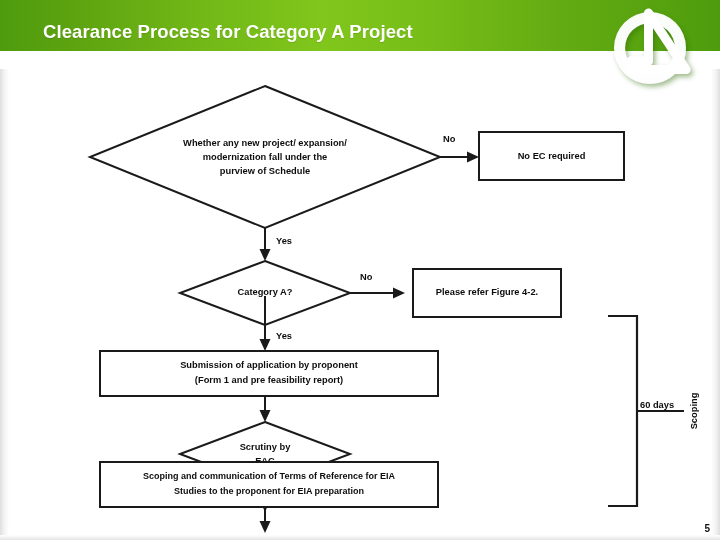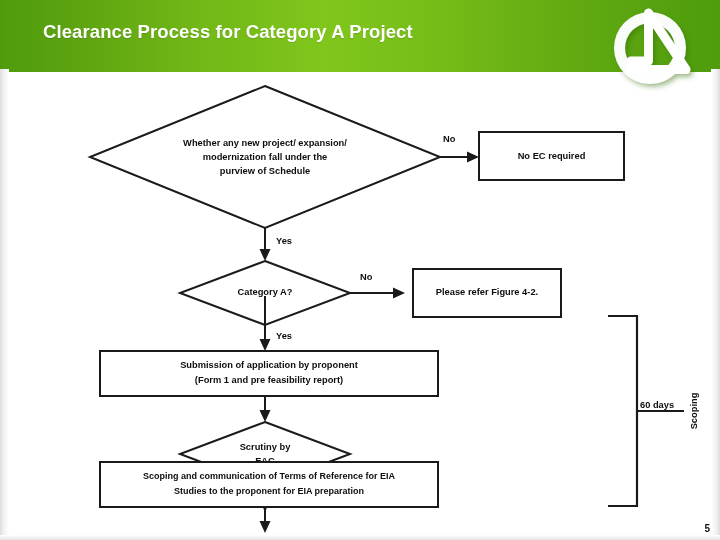--- a/index.html
+++ b/index.html
@@ -20,21 +20,21 @@
     background: #ffffff;
     overflow: hidden;
   }
 
   
   #header {
     position: absolute;
     left: 0;
     top: 0;
     width: 720px;
-    height: 72px;
+    height: 51px;
     background: linear-gradient(to right,
         #4e9c0d 0%,
         #5da310 10%,
         #72b817 28%,
         #80c61c 45%,
         #76bd18 60%,
         #63ab12 78%,
         #4e9c0d 100%);
   }
   #header-title {

